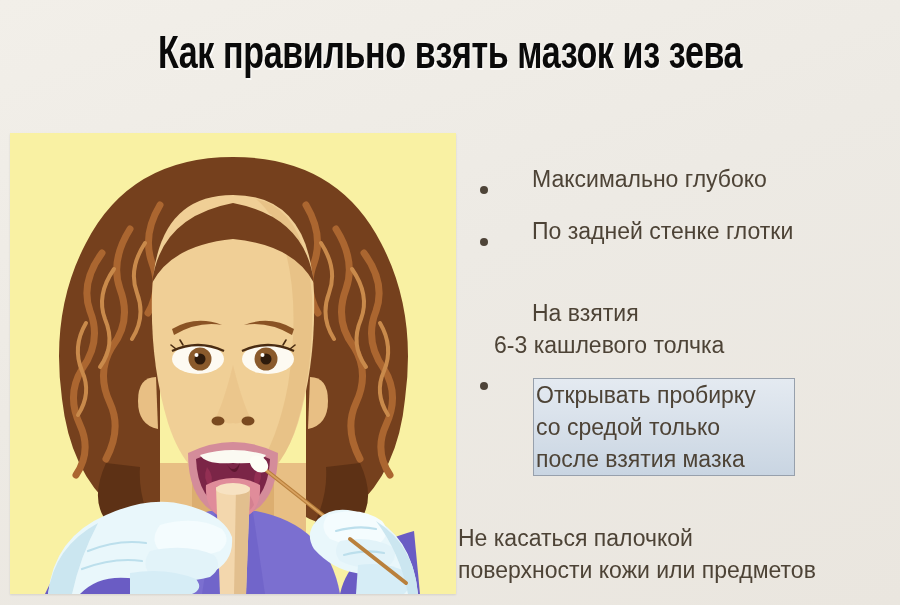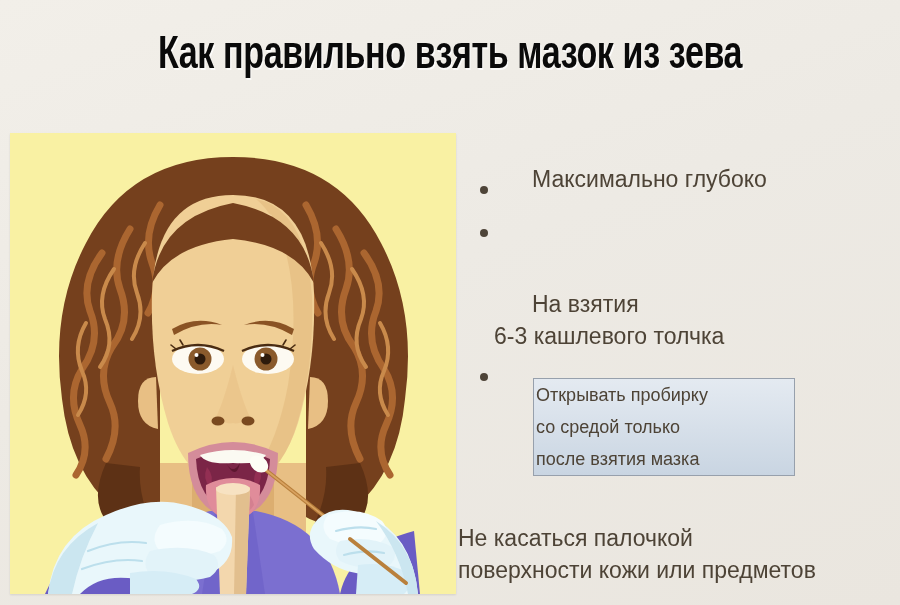--- a/index.html
+++ b/index.html
@@ -94,21 +94,21 @@
     height: 98px;
     background: linear-gradient(to bottom, #e4eaf1 0%, #dbe3ec 35%, #c9d5e2 100%);
     border: 1px solid #97a0ac;
     box-sizing: border-box;
   }
   #highlight-text {
     position: absolute;
     left: 536px;
     top: 379px;
     width: 300px;
-    font-size: 18px;
+    font-size: 23px;
     line-height: 32px;
     color: #4d4336;
     white-space: pre-line;
   }
 
   
   #footer-note {
     position: absolute;
     left: 458px;
     top: 522px;
@@ -254,20 +254,21 @@
     </svg>
   </div>
 
   <div id="bullets">
     <div class="bullet-row">
       <span class="bullet-dot"></span>
       <span class="bullet-text">Максимально глубоко</span>
     </div>
     <div class="bullet-row">
       <span class="bullet-dot"></span>
+      <span class="bullet-text">По задней стенке глотки</span>
     </div>
     <div class="bullet-row">
       <span class="bullet-dot"></span>
       <span class="bullet-text">
         <span>На взятия</span>
         <span class="wrap-line">6-3 кашлевого толчка</span>
       </span>
     </div>
   </div>
 

